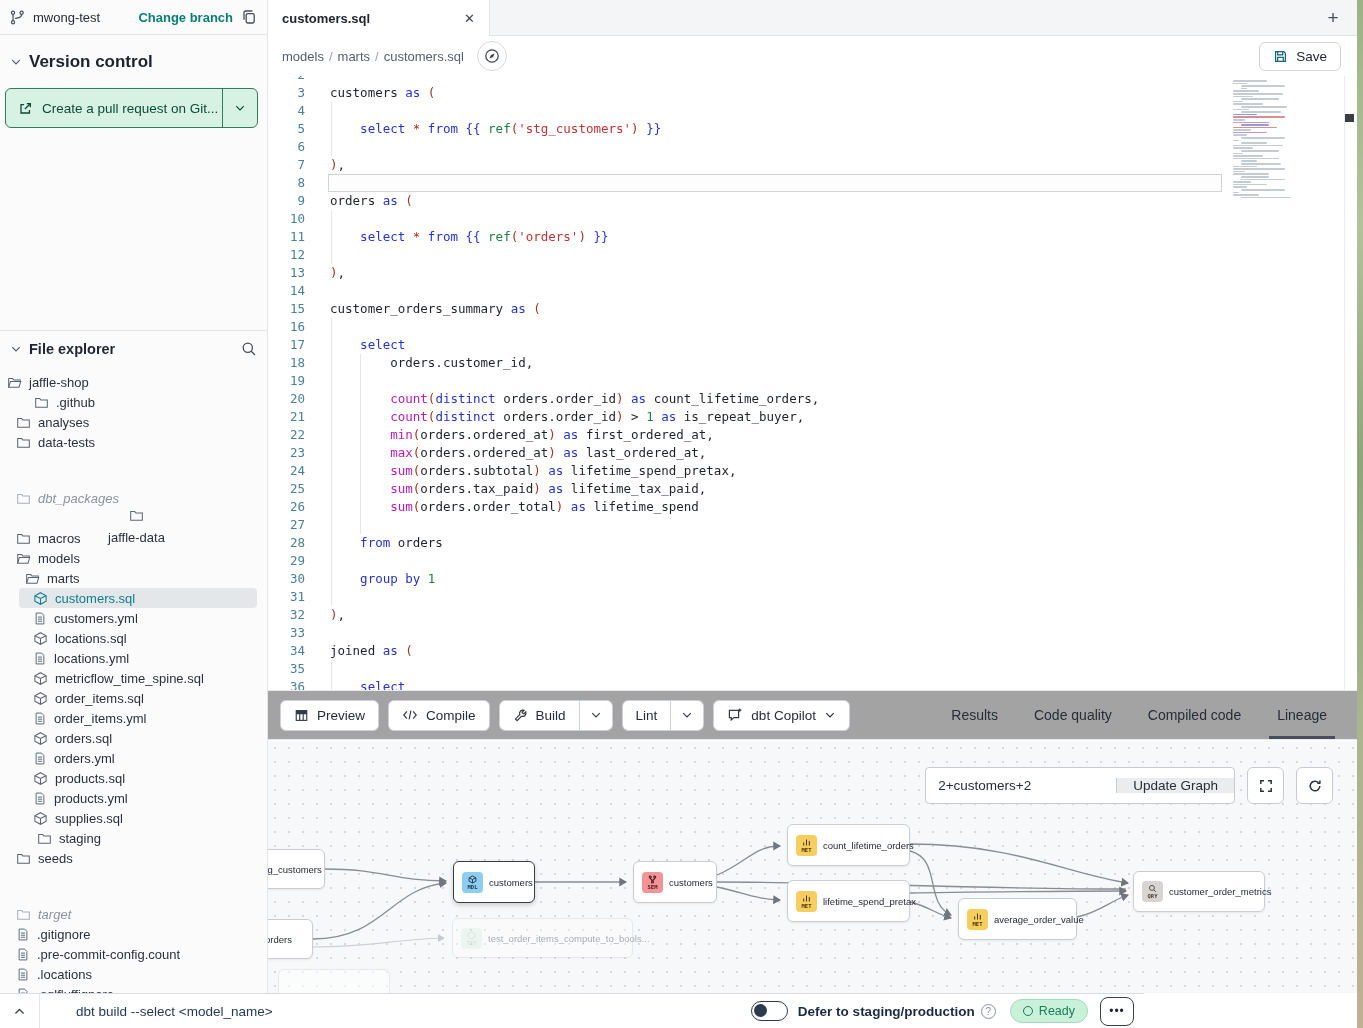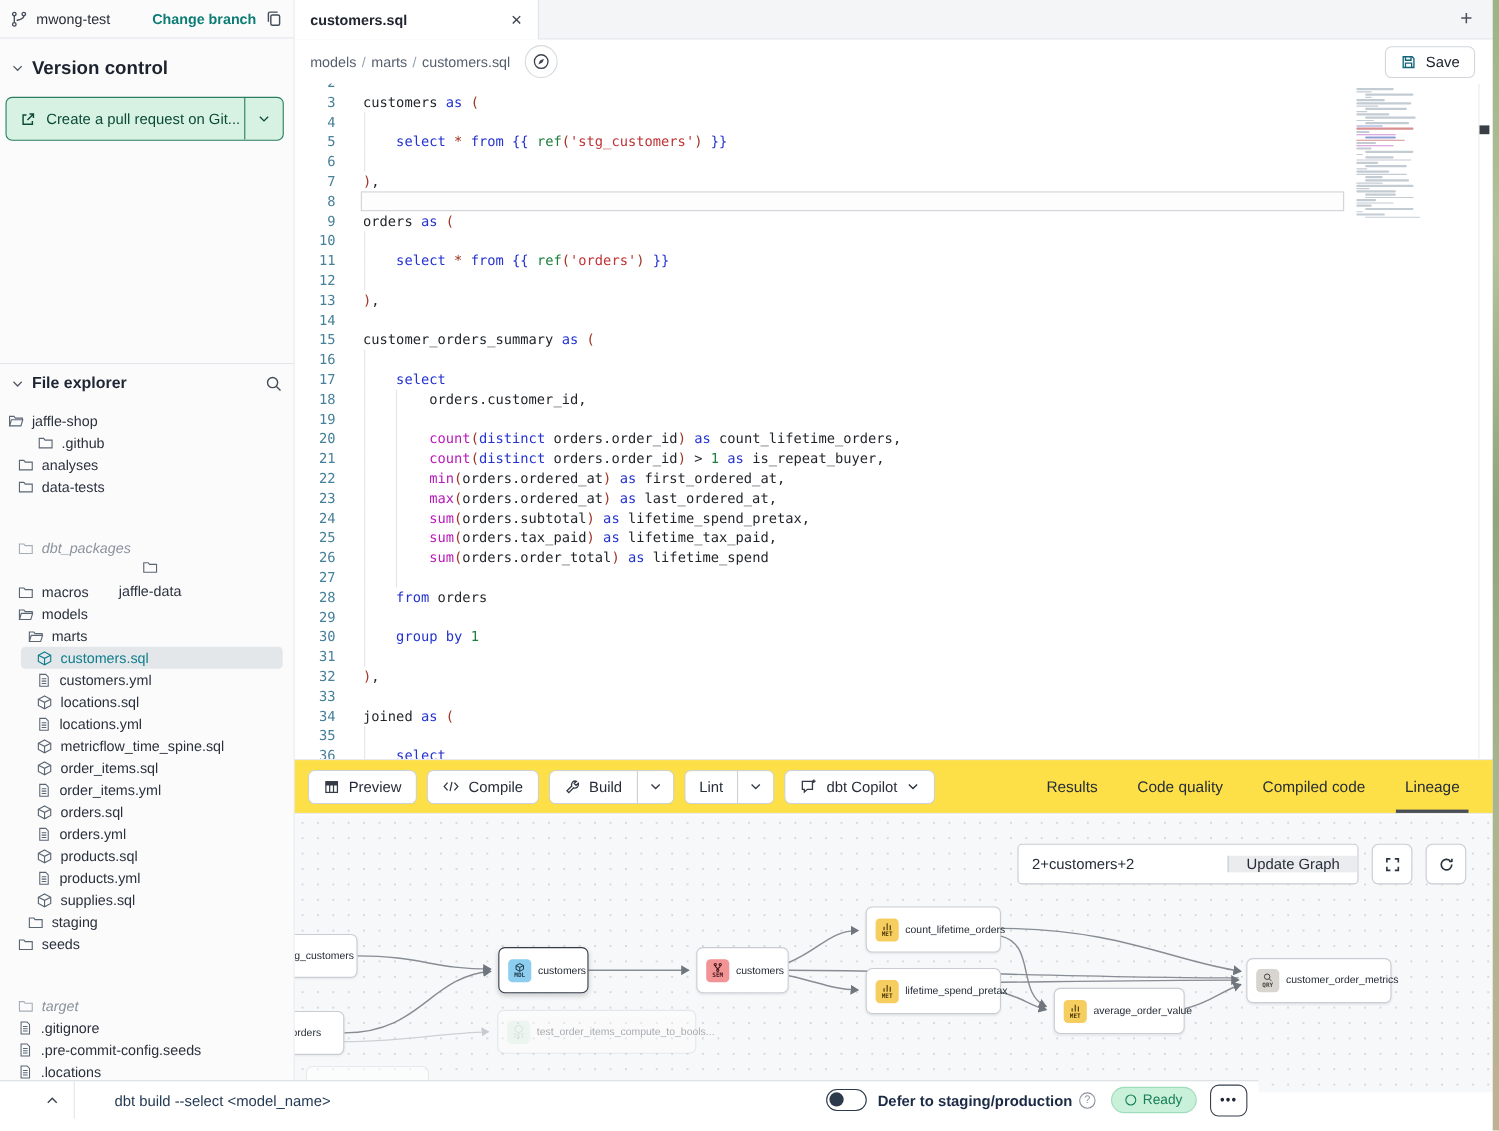--- a/index.html
+++ b/index.html
@@ -64,21 +64,21 @@
   .cur-box { position:absolute; left:60px; top:0; width:894px; height:18px; border:1px solid #cfd3d8; background:#fdfdfd; }
   .tk-kw{color:#2433cf} .tk-fn{color:#b81bb8} .tk-st{color:#bf3434} .tk-rf{color:#1e7e3e}
   .tk-nu{color:#1e7e3e} .tk-pc{color:#a03524} .tk-br{color:#2433cf} .tk-pl{color:#1f2328}
 
   .minimap { position:absolute; right:38px; top:4px; width:90px; }
   .mm-row { height:1.6px; margin-bottom:1px; background:#c3cbd3; border-radius:1px; }
   .scrolltrack { position:absolute; right:1px; top:0; width:12px; height:614px; border-left:1px solid #ececee; }
   .scrollthumb { position:absolute; right:2px; top:38px; width:9px; height:8px; background:#3a3f45; }
 
   
-  .toolrow { position:absolute; left:0; top:690px; width:100%; height:50px; background:#fde047; border-top:1px solid #e7e9ec; border-bottom:1px solid #e7e9ec; display:flex; align-items:center; padding:0 12px; gap:9px; }
+  .toolrow { position:absolute; left:0; top:690px; width:100%; height:50px; background:#a3a3a3; border-top:1px solid #e7e9ec; border-bottom:1px solid #e7e9ec; display:flex; align-items:center; padding:0 12px; gap:9px; }
   .tbtn { height:31px; display:flex; align-items:center; gap:8px; padding:0 13px; background:#fff; border:1px solid #ccd1d7; border-radius:6px; font-size:13.5px; color:#262d38; cursor:pointer; font-family:inherit; }
   .tbtn .ticn { color:#343b46; display:flex; }
   .tgroup { display:flex; height:31px; border:1px solid #ccd1d7; border-radius:6px; overflow:hidden; }
   .tgroup .tbtn { border:none; border-radius:0; height:100%; }
   .tgroup .caret { width:33px; border:none; border-left:1px solid #ccd1d7; background:#fff; color:#343b46; cursor:pointer; display:flex; align-items:center; justify-content:center; }
   #panel-tabs { margin-left:auto; display:flex; height:100%; align-items:stretch; }
   .ptab { position:relative; display:flex; align-items:center; padding:0 18px; font-size:14px; color:#262d38; background:none; border:none; cursor:pointer; font-family:inherit; }
   .ptab.active::after { content:""; position:absolute; left:10px; right:10px; bottom:0; height:3px; background:#474e59; }
 
   
@@ -92,21 +92,21 @@
   .badge { flex:0 0 auto; width:21px; height:21px; border-radius:4px; display:flex; flex-direction:column; align-items:center; justify-content:center; gap:0; }
   .badge .blabel { font-family:"DejaVu Sans Mono",monospace; font-size:5.5px; font-weight:700; line-height:6px; }
   .ghost-box { position:absolute; border:1px solid #e6e9ec; border-radius:6px; background:rgba(255,255,255,.55); }
   .graph-controls { position:absolute; top:26px; right:24px; display:flex; gap:12px; align-items:center; }
   .selector-group { display:flex; height:37px; border:1px solid #c7cbd1; border-radius:4px; overflow:hidden; background:#fff;align-items:center; }
   .selector-input { width:190px; border:none; outline:none; padding:0 12px; font-size:13.5px; color:#262d38; font-family:inherit; background:#fff; }
   .update-btn { border:none; border-left:1px solid #c7cbd1; background:#ebecee; padding:0 16px; font-size:13.5px; color:#262d38; cursor:pointer; font-family:inherit; }
   .sq-btn { width:37px; height:37px; background:#fff; border:1px solid #c7cbd1; border-radius:6px; color:#2a3340; cursor:pointer; display:flex; align-items:center; justify-content:center; }
 
   
-  .statusbar { position:absolute; left:0; bottom:11px; width:1144px; height:35px; background:#fff; border-top:1px solid #d9dce0; display:flex; align-items:center;padding-left:28px; }
+  .statusbar { position:absolute; left:0; bottom:0; width:1144px; height:35px; background:#fff; border-top:1px solid #d9dce0; display:flex; align-items:center; }
   .collapse-btn { width:40px; height:100%; background:none; border:none; border-right:1px solid #e3e5e9; color:#3c434d; cursor:pointer; display:flex; align-items:center; justify-content:center; }
   .cmd-text { margin-left:36px; font-size:13.5px; color:#243b55; flex:1; cursor:text; }
   .toggle { width:37px; height:20px; border:1.5px solid #2c3a4d; border-radius:11px; background:#fff; position:relative; cursor:pointer; margin-right:10px; }
   .toggle .knob { position:absolute; left:2px; top:1.5px; width:13px; height:13px; border-radius:50%; background:#2c3a4d; }
   .defer-label { font-size:13.5px; font-weight:700; color:#1b2b45; margin-right:6px; }
   .help-icon { width:15px; height:15px; border:1.2px solid #8b929c; border-radius:50%; color:#8b929c; font-size:10px; display:flex; align-items:center; justify-content:center; margin-right:14px; }
   .ready-pill { height:24px; display:flex; align-items:center; gap:6px; background:#c9f0d9; border:1px solid #9fdcba; border-radius:12px; padding:0 12px; font-size:12.5px; color:#177e58; margin-right:12px; }
   .ready-pill .rdot { width:10px; height:10px; border:1.4px solid #177e58; border-radius:50%; }
   .more-btn { width:34px; height:29px; background:#fff; border:1.4px solid #39404c; border-radius:8px; color:#1f2633; cursor:pointer; font-size:12px; letter-spacing:1px; margin-right:10px; }
 </style>
@@ -354,21 +354,21 @@
         </div>
         <div class="tree-row" style="padding-left: 33px; margin-left: 0px;">
           <span class="ticon">
             <svg width="15" height="15" viewBox="0 0 16 16" fill="none" stroke="currentColor" stroke-width="1.1">
               <path d="M8 1.8L14 5v6l-6 3.2L2 11V5z"></path>
               <path d="M2 5l6 3 6-3M8 8v6.2"></path>
             </svg>
           </span>
           <span>supplies.sql</span>
         </div>
-        <div class="tree-row" style="padding-left: 25px; margin-left: 0px;">
+        <div class="tree-row" style="padding-left: 25px; margin-left: 12px;">
           <span class="ticon">
             <svg width="15" height="15" viewBox="0 0 16 16" fill="none" stroke="currentColor" stroke-width="1.1">
               <path d="M1.8 13V3.8h4.3l1.3 1.6h6.8V13z"></path>
             </svg>
           </span>
           <span>staging</span>
         </div>
         <div class="tree-row" style="padding-left: 16px; margin-left: 0px;">
           <span class="ticon">
             <svg width="15" height="15" viewBox="0 0 16 16" fill="none" stroke="currentColor" stroke-width="1.1">
@@ -394,21 +394,21 @@
           </span>
           <span>.gitignore</span>
         </div>
         <div class="tree-row" style="padding-left: 16px; margin-left: 0px;">
           <span class="ticon">
             <svg width="14" height="15" viewBox="0 0 16 16" fill="none" stroke="currentColor" stroke-width="1.1">
               <path d="M3.6 1.8h6.2l2.6 2.6v9.8H3.6z"></path>
               <path d="M5.6 6.4h4.8M5.6 8.8h4.8M5.6 11.2h4.8"></path>
             </svg>
           </span>
-          <span>.pre-commit-config.seeds</span>
+          <span>.pre-commit-config.count</span>
         </div>
         <div class="tree-row" style="padding-left: 16px; margin-left: 0px;">
           <span class="ticon">
             <svg width="14" height="15" viewBox="0 0 16 16" fill="none" stroke="currentColor" stroke-width="1.1">
               <path d="M3.6 1.8h6.2l2.6 2.6v9.8H3.6z"></path>
               <path d="M5.6 6.4h4.8M5.6 8.8h4.8M5.6 11.2h4.8"></path>
             </svg>
           </span>
           <span>.locations</span>
         </div>

